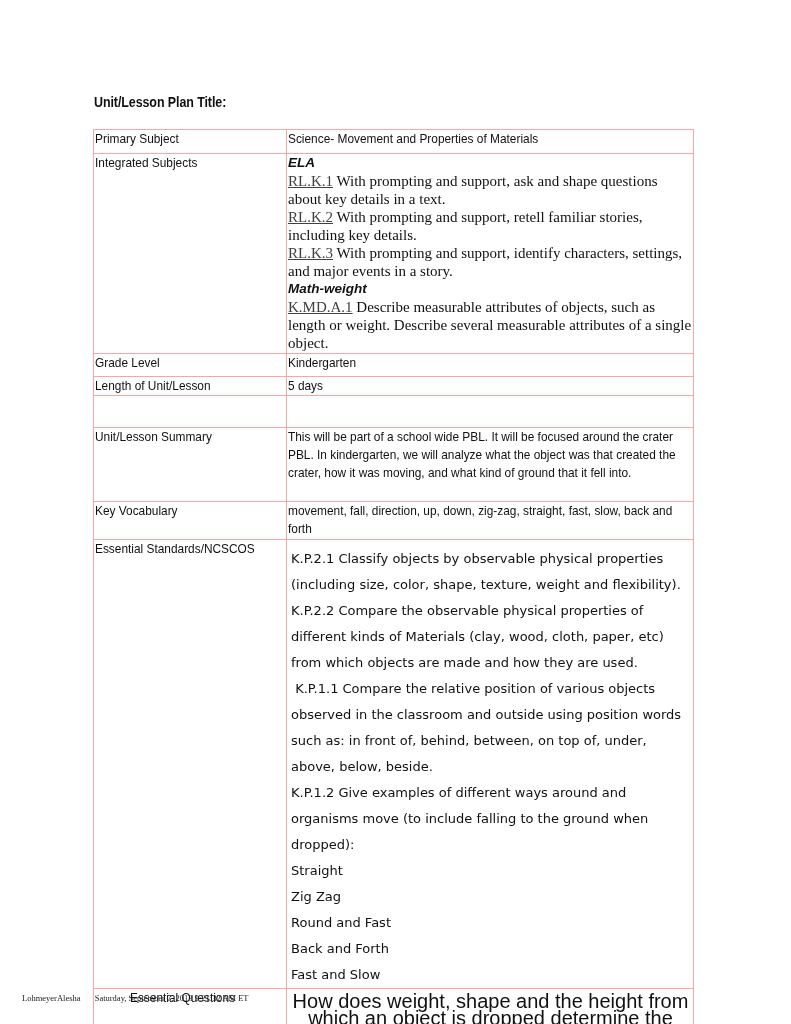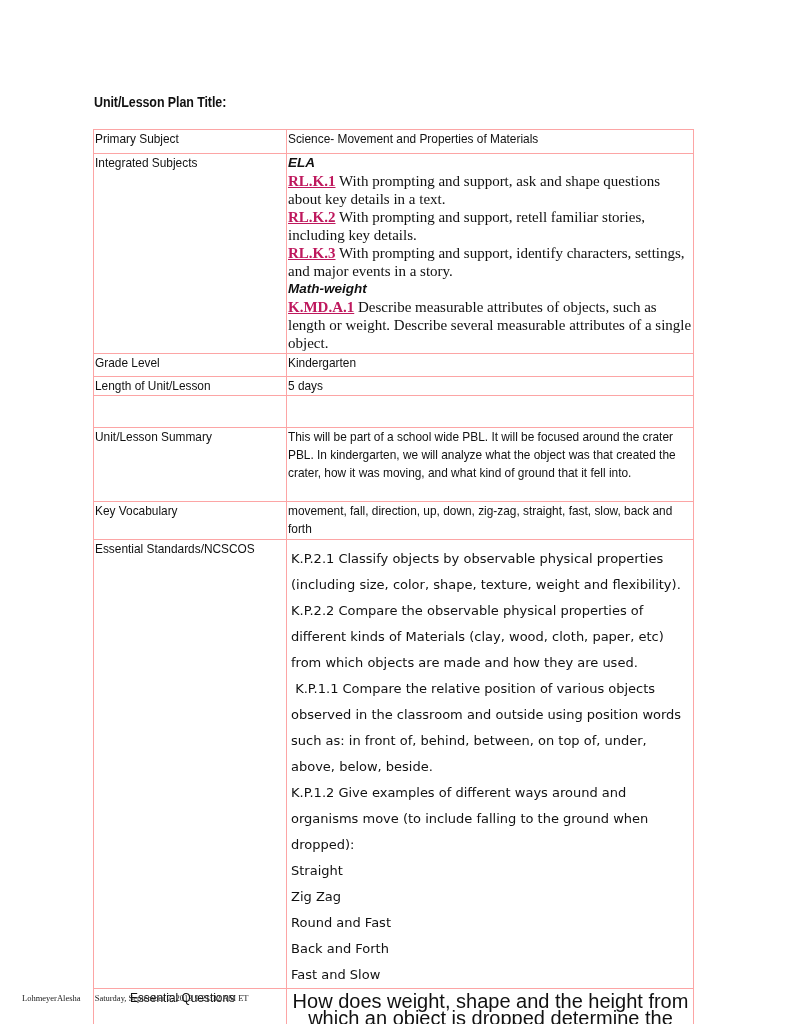--- a/index.html
+++ b/index.html
@@ -19,21 +19,21 @@
     }
     td.label {
       width: 190px;
       font-family: "Liberation Sans", sans-serif; font-size: 13.5px; line-height: 18px;
     }
     td.value { font-family: "Liberation Sans", sans-serif; font-size: 13.5px; line-height: 18px; }
     .narrow { display: inline-block; transform: scaleX(0.88); transform-origin: left top; white-space: nowrap; }
     .narrow-block { transform: scaleX(0.88); transform-origin: left top; width: 113%; }
     .serif { font-family: "Liberation Serif", serif; font-size: 15px; line-height: 18px; }
     .heading-it { font-family: "Liberation Sans", sans-serif; font-weight: bold; font-style: italic; font-size: 13.5px; line-height: 18px; }
-    a.std-link { color: #be185d; text-decoration: underline; font-weight: bold; }
+    a.std-link { color: #404040; text-decoration: underline; }
     .std-block { font-family: "DejaVu Sans", sans-serif; font-size: 13px; line-height: 26px; padding: 6px 2px 0 3px; }
     .std-block .std { margin: 0; }
     .q-block { font-family: Liberation Sans, sans-serif; font-size: 20px; line-height: 17px; padding: 4px 2px 2px 3px; }
     .footer {
       position: absolute; left: 22px; top: 993px;
       font-family: "Liberation Serif", serif; font-size: 8.5px; color: #222;
     }
     .footer span + span { margin-left: 12px; }
   </style>
 </head>

